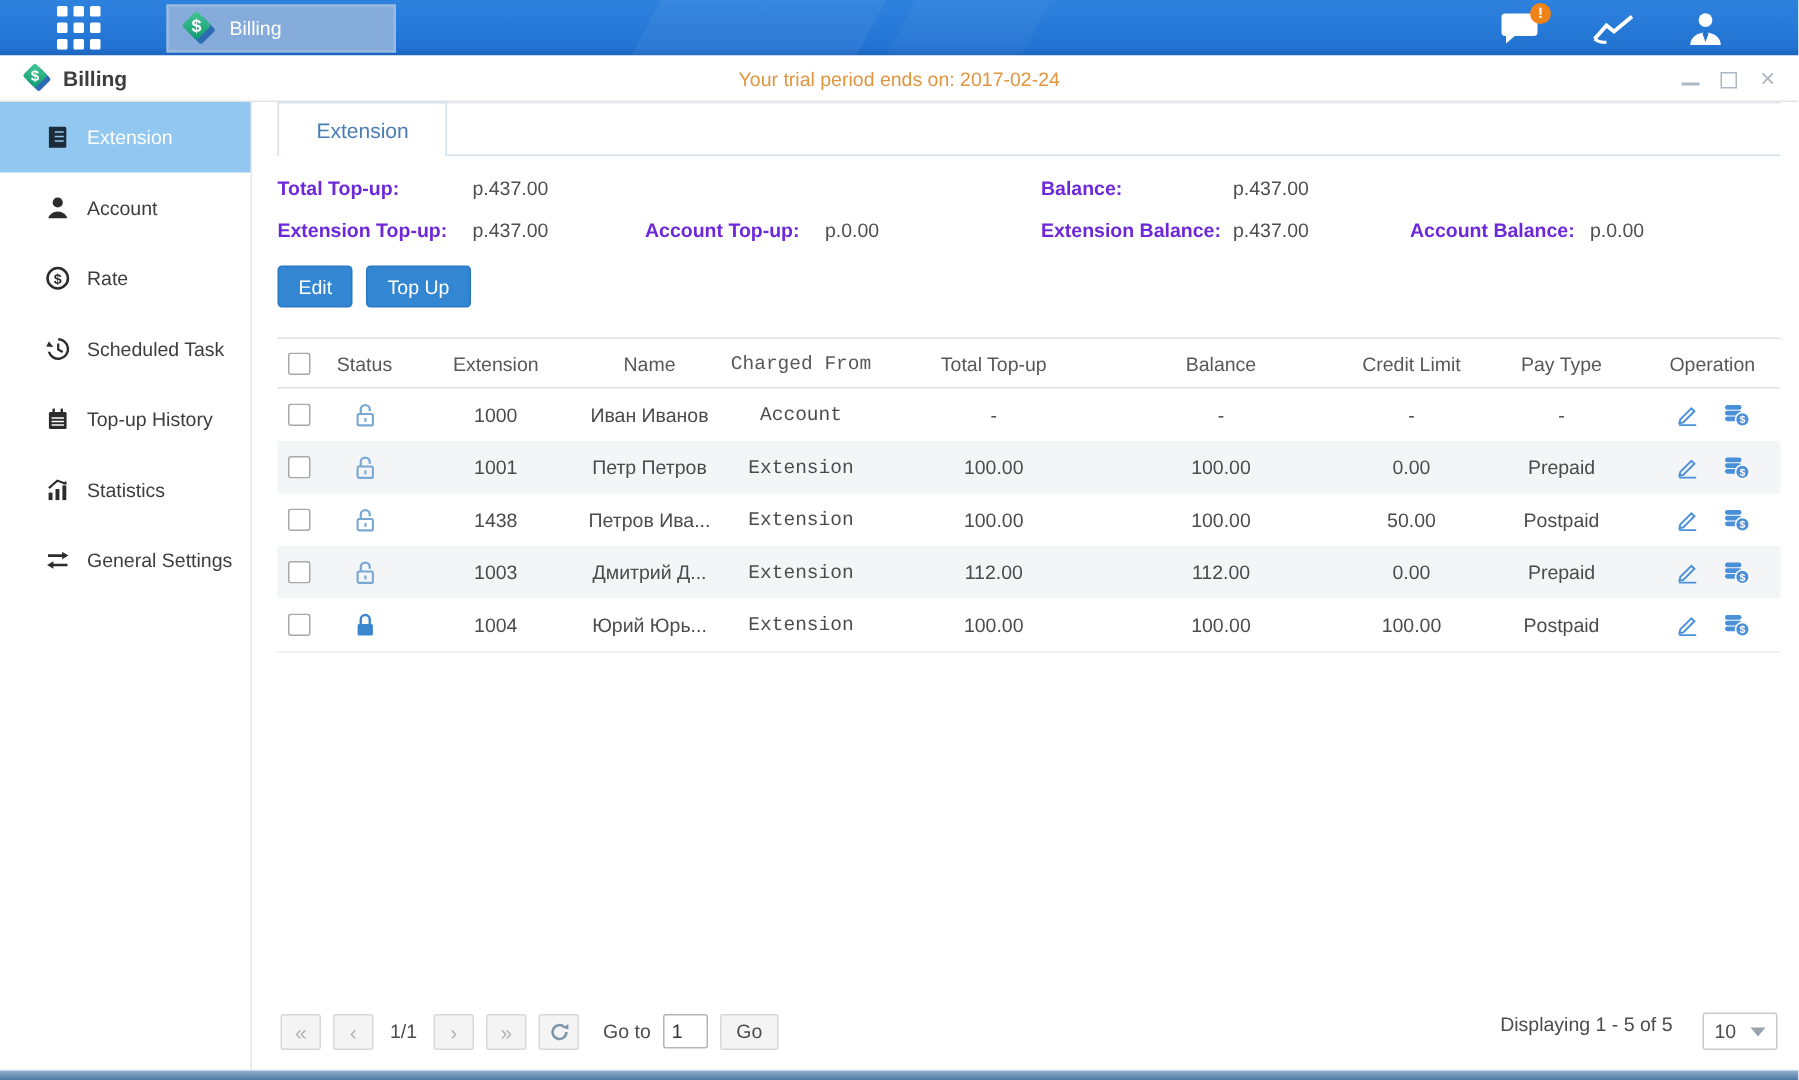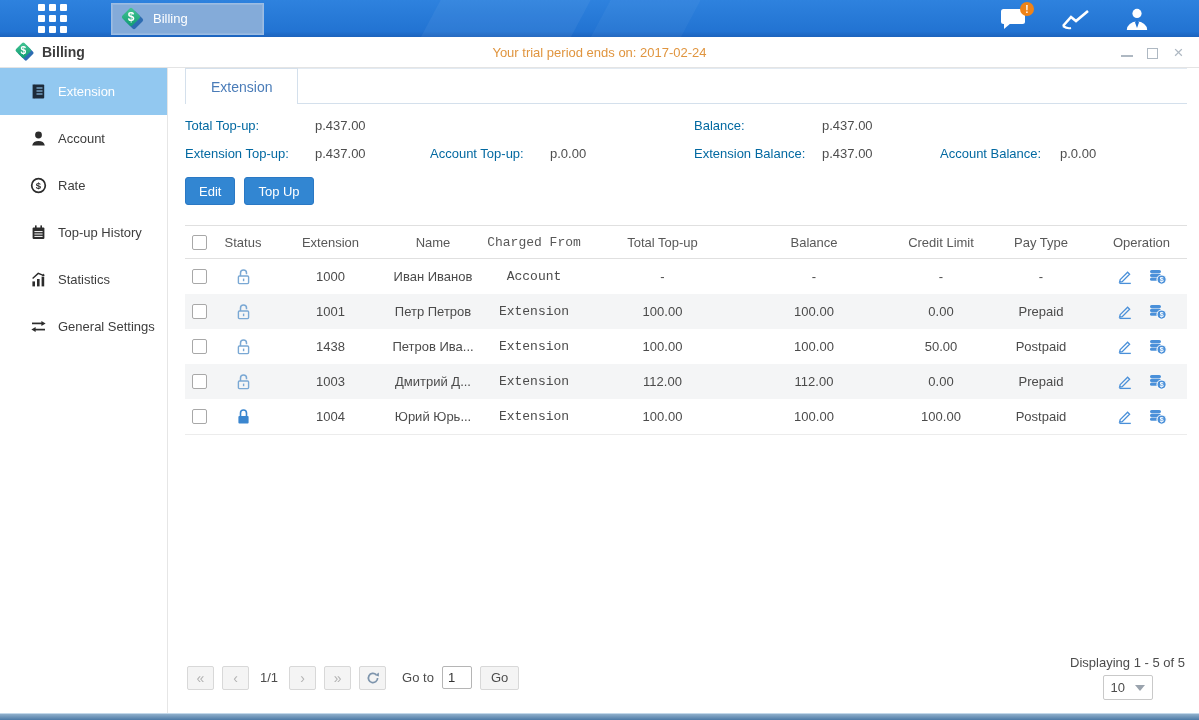--- a/index.html
+++ b/index.html
@@ -62,21 +62,21 @@
   .tabstrip { display:flex; height:36px; flex:0 0 auto; border-bottom:1px solid #d4e0ec; }
   .tab { position:relative; z-index:1; background:#fff; border:1px solid #d4e0ec; border-bottom:none;
          margin-bottom:-1px; padding:0 25px; display:flex; align-items:center;
          color:#4a7cb8; font-size:14px; cursor:pointer; }
   .tabstrip .strip-top { flex:1; border-top:1px solid #e2eaf2; }
 
   
   .summary { margin-top:14px; display:grid; flex:0 0 auto; font-size:13px;
              grid-template-columns:130px 115px 120px 144px 128px 118px 120px auto;
              row-gap:13px; align-items:center; }
-  .sum-label { font-weight:normal; color:#0369a1; }
+  .sum-label { font-weight:bold; color:#6d28d9; }
   .sum-val { color:#4e4e4e; }
 
   
   .btnrow { margin-top:16px; display:flex; gap:9px; flex:0 0 auto; }
   .btn { background:#3286d2; color:#ffffff; border:1px solid #2a78c4; border-radius:3px;
          font-size:13px; height:28px; padding:0 13px; display:flex; align-items:center; cursor:pointer; }
 
   
   .table { margin-top:20px; flex:0 0 auto; font-size:13px; color:#4b4b4b; }
   .thead, .trow { display:flex; align-items:center; }
@@ -94,21 +94,21 @@
   .pager { margin-top:auto; flex:0 0 auto; display:flex; align-items:center; gap:8px;
            padding:10px 2px 13px 2px; font-size:13px; color:#4c4c4c; }
   .pbtn { width:27px; height:24px; background:#f4f4f4; border:1px solid #d8d8d8; border-radius:2px;
           display:flex; align-items:center; justify-content:center; color:#b3b3b3; font-size:14px; cursor:pointer; }
   .page-ind { margin:0 3px; color:#4c4c4c; }
   .goto-label { margin-left:8px; }
   .goto-input { width:30px; height:23px; border:1px solid #b5b5b5; border-radius:2px;
                 font-size:13px; padding:0 5px; font-family:inherit; color:#333; }
   .go-btn { height:24px; padding:0 10px; background:#f4f4f4; border:1px solid #d8d8d8; border-radius:2px;
             font-size:13px; color:#4c4c4c; display:flex; align-items:center; cursor:pointer; }
-  .pager-right { margin-left:auto; display:flex; align-items:center; gap:5px;flex-direction:column; }
+  .pager-right { margin-left:auto; display:flex; gap:20px; }
   .pagesize { width:50px; height:25px; border:1px solid #c9c9c9; border-radius:2px; background:#fff;
               display:flex; align-items:center; justify-content:space-between; padding:0 7px; cursor:pointer; }
   .caret { width:0; height:0; border-left:5px solid transparent; border-right:5px solid transparent;
            border-top:6px solid #9aa3ad; }
 
   .bottom-strip { height:6px; flex:0 0 auto; background:linear-gradient(180deg,#8fafcb,#4d7aa6); }
 </style>
 </head>
 <body>
 
@@ -205,20 +205,28 @@
         </div>
 
         <div class="side-item">
           <svg viewBox="0 0 17 17">
             <circle cx="8.5" cy="8.5" r="6.8" fill="none" stroke="currentColor" stroke-width="1.7"></circle>
             <text x="8.5" y="12" text-anchor="middle" font-size="9.5" font-weight="bold" fill="currentColor" font-family="Liberation Sans, sans-serif">$</text>
           </svg>
           <span>Rate</span>
         </div>
 
+        <div class="side-item">
+          <svg viewBox="0 0 17 17">
+            <path d="M8.8 2.2 a6.5 6.5 0 1 1 -6.2 8.3" fill="none" stroke="currentColor" stroke-width="1.6"></path>
+            <polygon points="0.8,7 5.6,7.4 2.6,3.6" fill="currentColor"></polygon>
+            <polyline points="8.8,5 8.8,9 11.8,10.6" fill="none" stroke="currentColor" stroke-width="1.5"></polyline>
+          </svg>
+          <span>Scheduled Task</span>
+        </div>
 
         <div class="side-item">
           <svg viewBox="0 0 17 17">
             <rect x="2.6" y="3.6" width="11.8" height="11.4" rx="1" fill="currentColor"></rect>
             <rect x="5" y="1.4" width="1.6" height="3.6" fill="currentColor"></rect>
             <rect x="10.4" y="1.4" width="1.6" height="3.6" fill="currentColor"></rect>
             <line x1="4.4" y1="7.6" x2="12.6" y2="7.6" stroke="#fff" stroke-width="1"></line>
             <line x1="4.4" y1="10" x2="12.6" y2="10" stroke="#fff" stroke-width="1"></line>
             <line x1="4.4" y1="12.4" x2="12.6" y2="12.4" stroke="#fff" stroke-width="1"></line>
           </svg>

